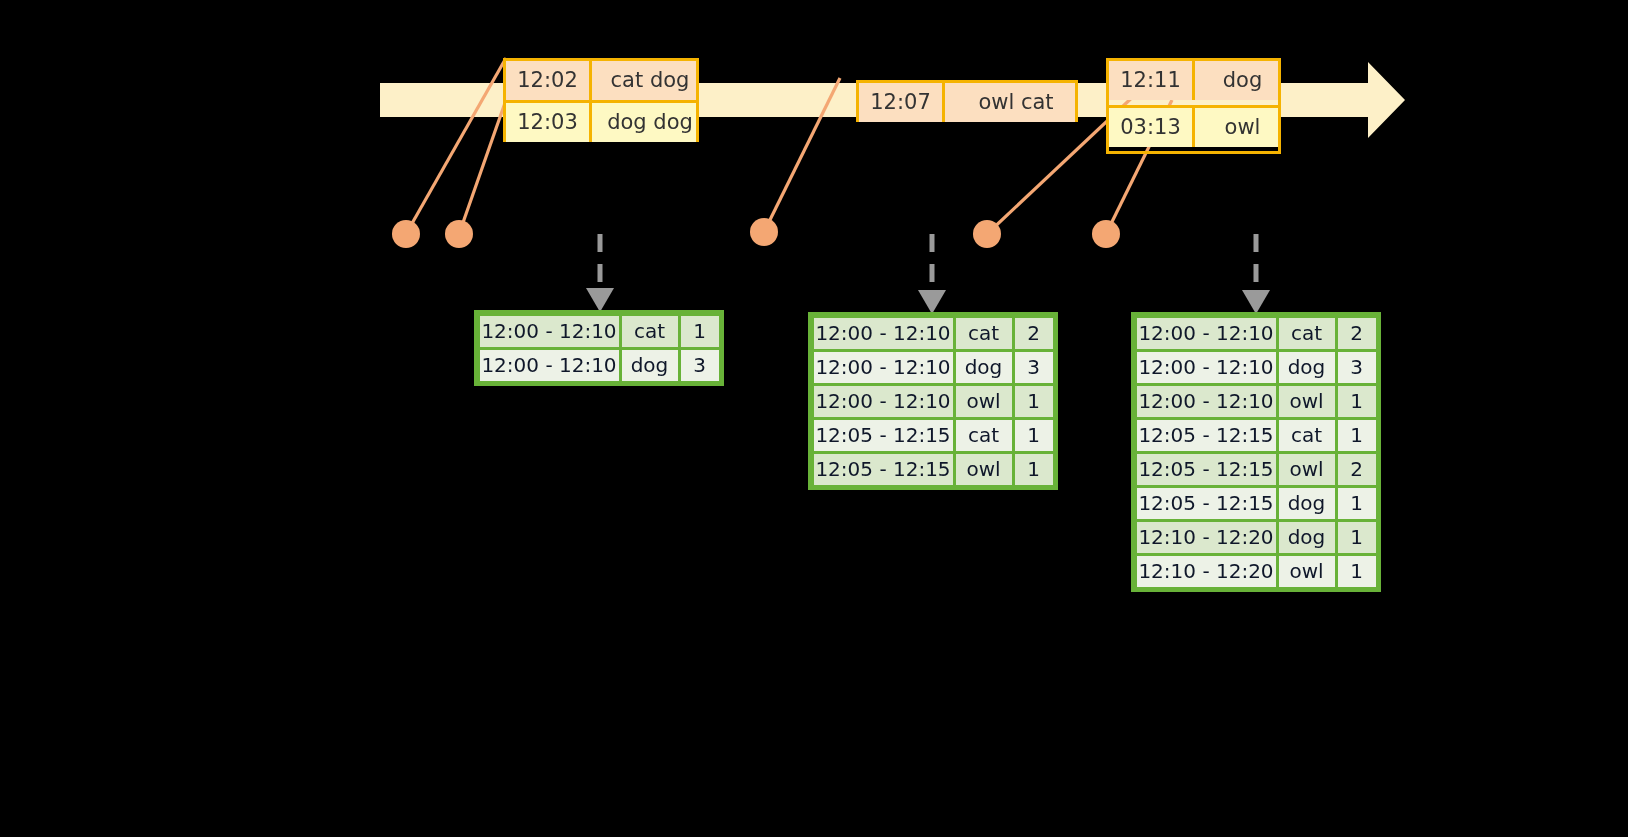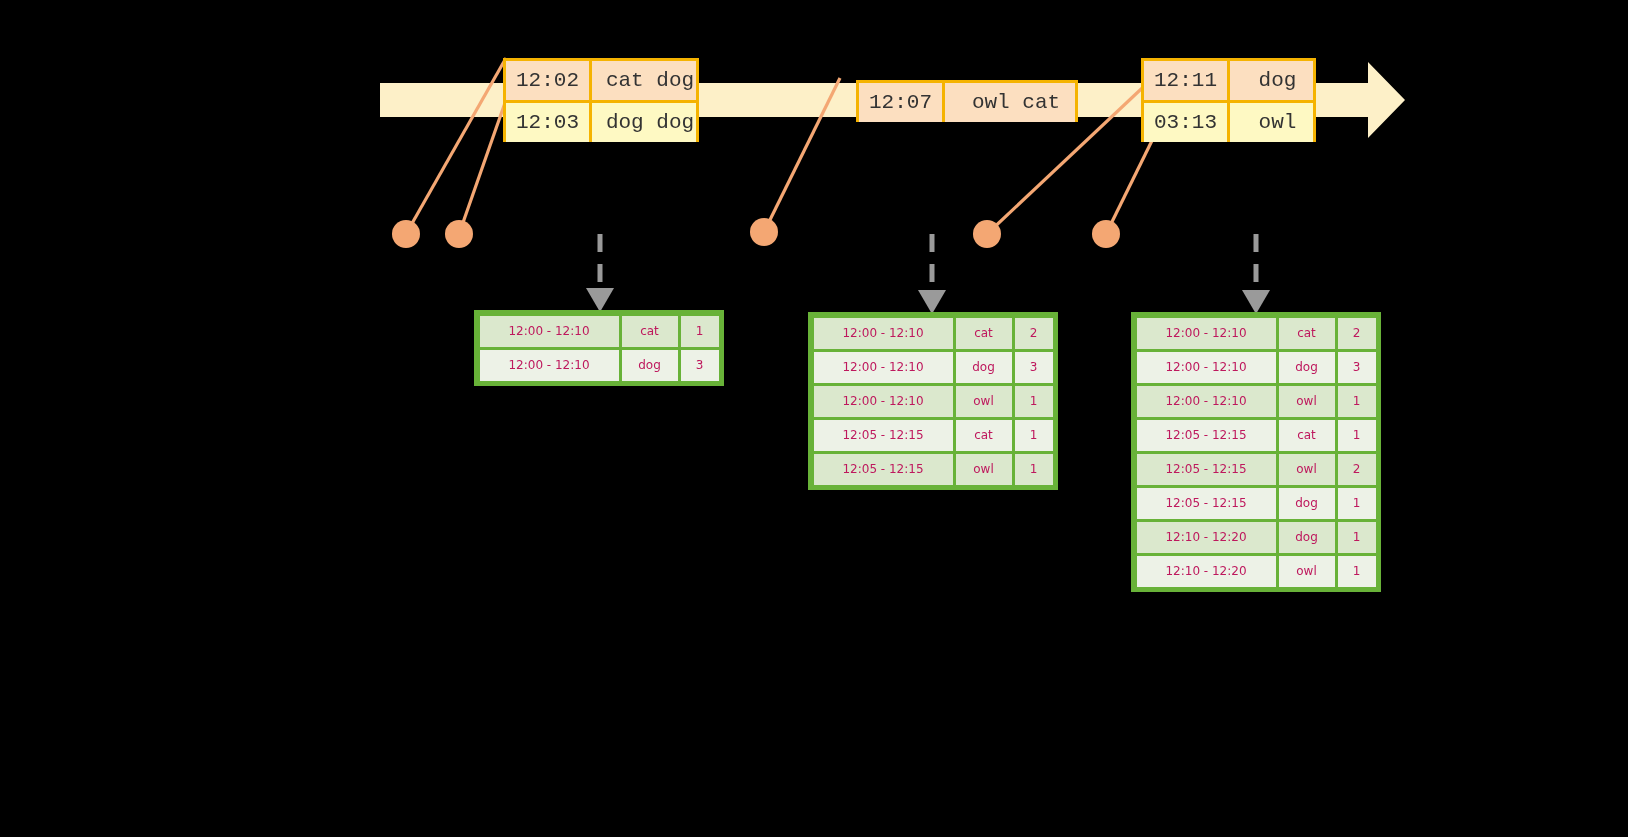--- a/index.html
+++ b/index.html
@@ -46,21 +46,20 @@
   }
   .event-cell {
     display: flex;
     align-items: center;
     justify-content: center;
     font-size: 21px;
     color: #333333;
     box-sizing: border-box;
     height: 39px;
     line-height: 1;
-    font-family: Liberation Mono, monospace;
   }
   .event-cell.time {
     width: 86px;
     border-right: 3px solid #f5b301;
   }
   .event-cell.payload {
     flex: 1 1 auto;
     padding-left: 12px;
   }
   .ev-shade-a .event-cell { background: #fcdfc0; }
@@ -73,22 +72,22 @@
     box-sizing: border-box;
     display: flex;
     flex-direction: column;
     background: #68b238;
   }
   .res-row {
     display: flex;
     flex-direction: row;
   }
   .res-cell {
-    font-size: 12px;
-    color: #be185d;
+    font-size: 20px;
+    color: #0f172a;
     height: 31px;
     display: flex;
     align-items: center;
     justify-content: center;
     box-sizing: border-box;
     margin: 1.5px;
     line-height: 1;
   }
   .res-cell.win   { width: 0; flex: 1 1 auto; }
   .res-cell.key   { width: 56px; flex: none; }
@@ -146,21 +145,21 @@
     </div>
   </div>
 
   <div class="event-box" id="event-group-2" style="left:856px; top:80px; width:222px; height:42px;">
     <div class="event-row ev-shade-a">
       <div class="event-cell time">12:07</div>
       <div class="event-cell payload">owl cat</div>
     </div>
   </div>
 
-  <div class="event-box" id="event-group-3" style="left:1141px; top:58px; width:175px; height:84px;">
+  <div class="event-box" id="event-group-3" style="left:1106px; top:58px; width:175px; height:96px;">
     <div class="event-row ev-shade-a">
       <div class="event-cell time">12:11</div>
       <div class="event-cell payload">dog</div>
     </div>
     <div class="event-row ev-shade-b">
       <div class="event-cell time">03:13</div>
       <div class="event-cell payload">owl</div>
     </div>
   </div>
 

